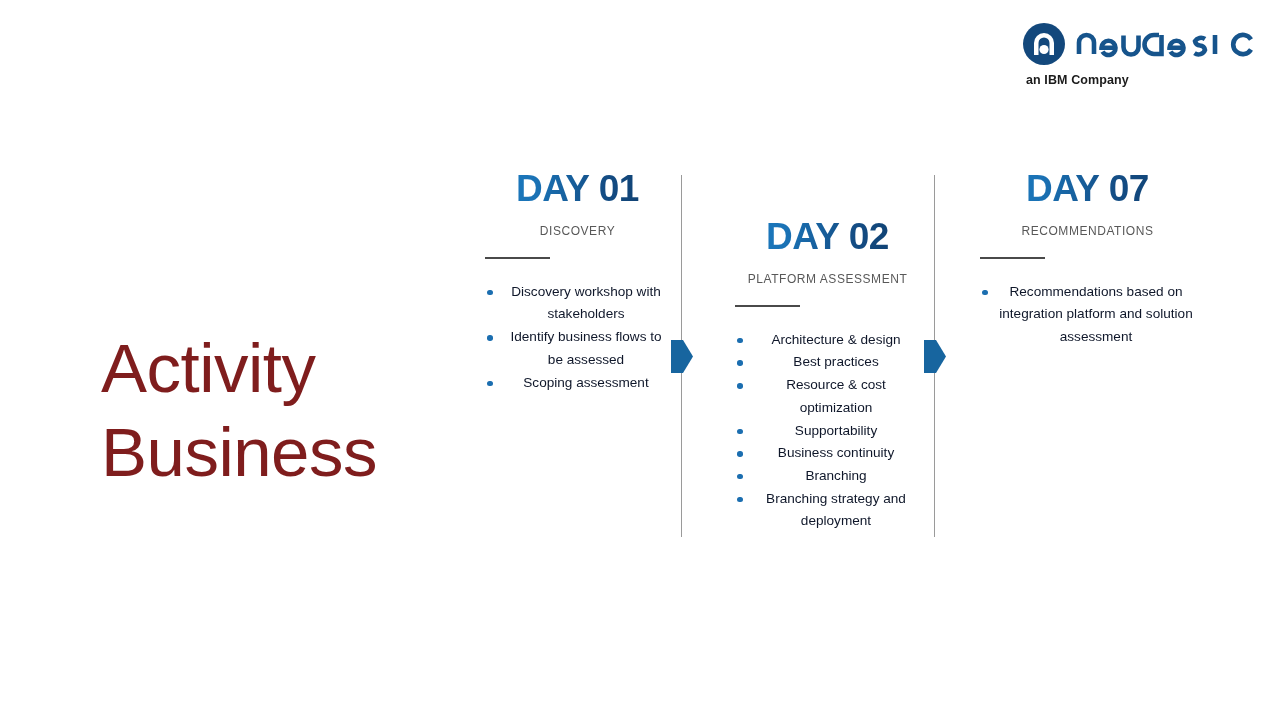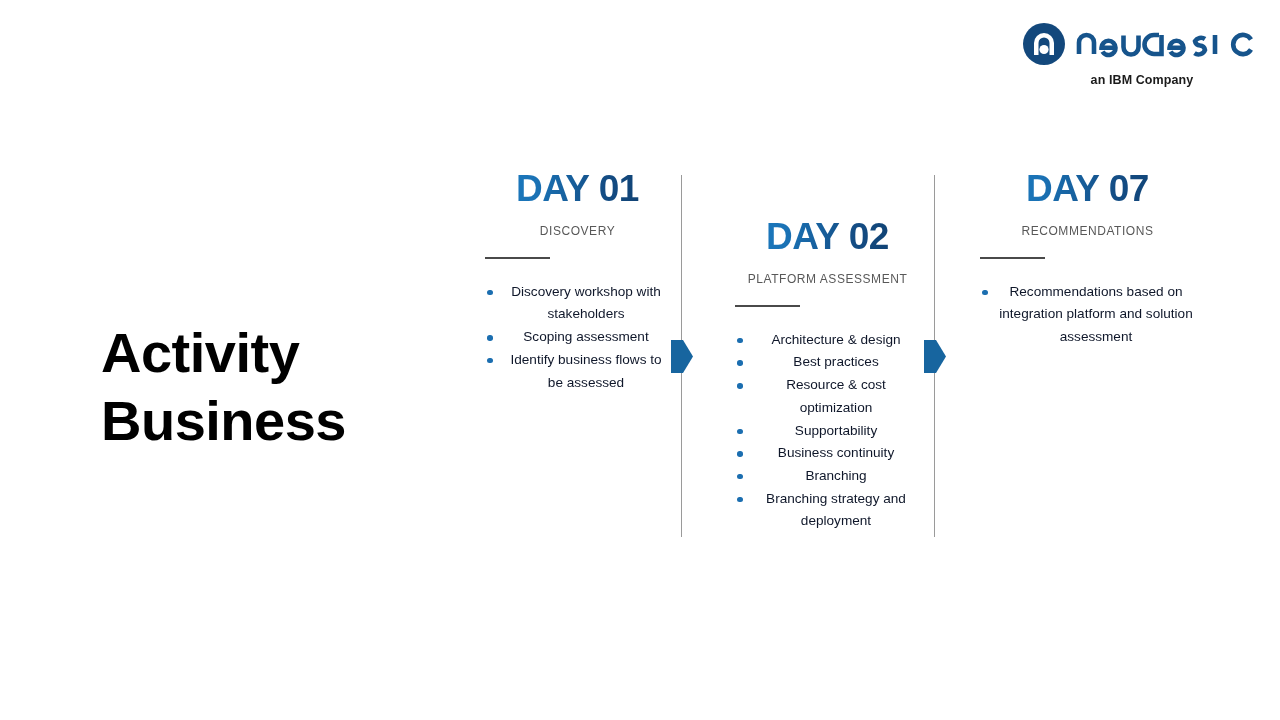--- a/index.html
+++ b/index.html
@@ -30,34 +30,34 @@
     gap: 9px;
   }
   .logo-mark { display: block; }
   .logo-word { display: block; }
   .logo-tagline {
     margin-top: 3px;
     font-size: 12.5px;
     font-weight: 600;
     color: #1b1b1b;
     letter-spacing: 0.1px;
-    text-align: center;
+    text-align: left;
     font-family: "Liberation Sans", sans-serif;
   }
 
   
   .deck-title {
     position: absolute;
     left: 101px;
     top: 281px;
     width: 330px;
-    font-size: 56px;
+    font-size: 69px;
     line-height: 1.22;
-    font-weight: bold;
-    color: #000000;
+    font-weight: normal;
+    color: #7f1d1d;
     letter-spacing: -0.5px;
   }
   .deck-title .line { display: block; }
 
   
   .timeline {
     position: absolute;
     left: 485px;
     top: 170px;
     width: 760px;
@@ -187,22 +187,22 @@
 </h1>
 
 <div class="timeline">
 
   <div class="day-col c0">
     <div class="day-heading">DAY 01</div>
     <div class="day-subtitle">DISCOVERY</div>
     <div class="day-rule"></div>
     <ul class="day-list">
       <li>Discovery workshop with stakeholders</li>
+      <li>Identify business flows to be assessed</li>
       <li>Scoping assessment</li>
-      <li>Identify business flows to be assessed</li>
     </ul>
   </div>
 
   <div class="day-col c1">
     <div class="day-heading">DAY 02</div>
     <div class="day-subtitle">PLATFORM ASSESSMENT</div>
     <div class="day-rule"></div>
     <ul class="day-list">
       <li>Architecture &amp; design</li>
       <li>Best practices</li>

